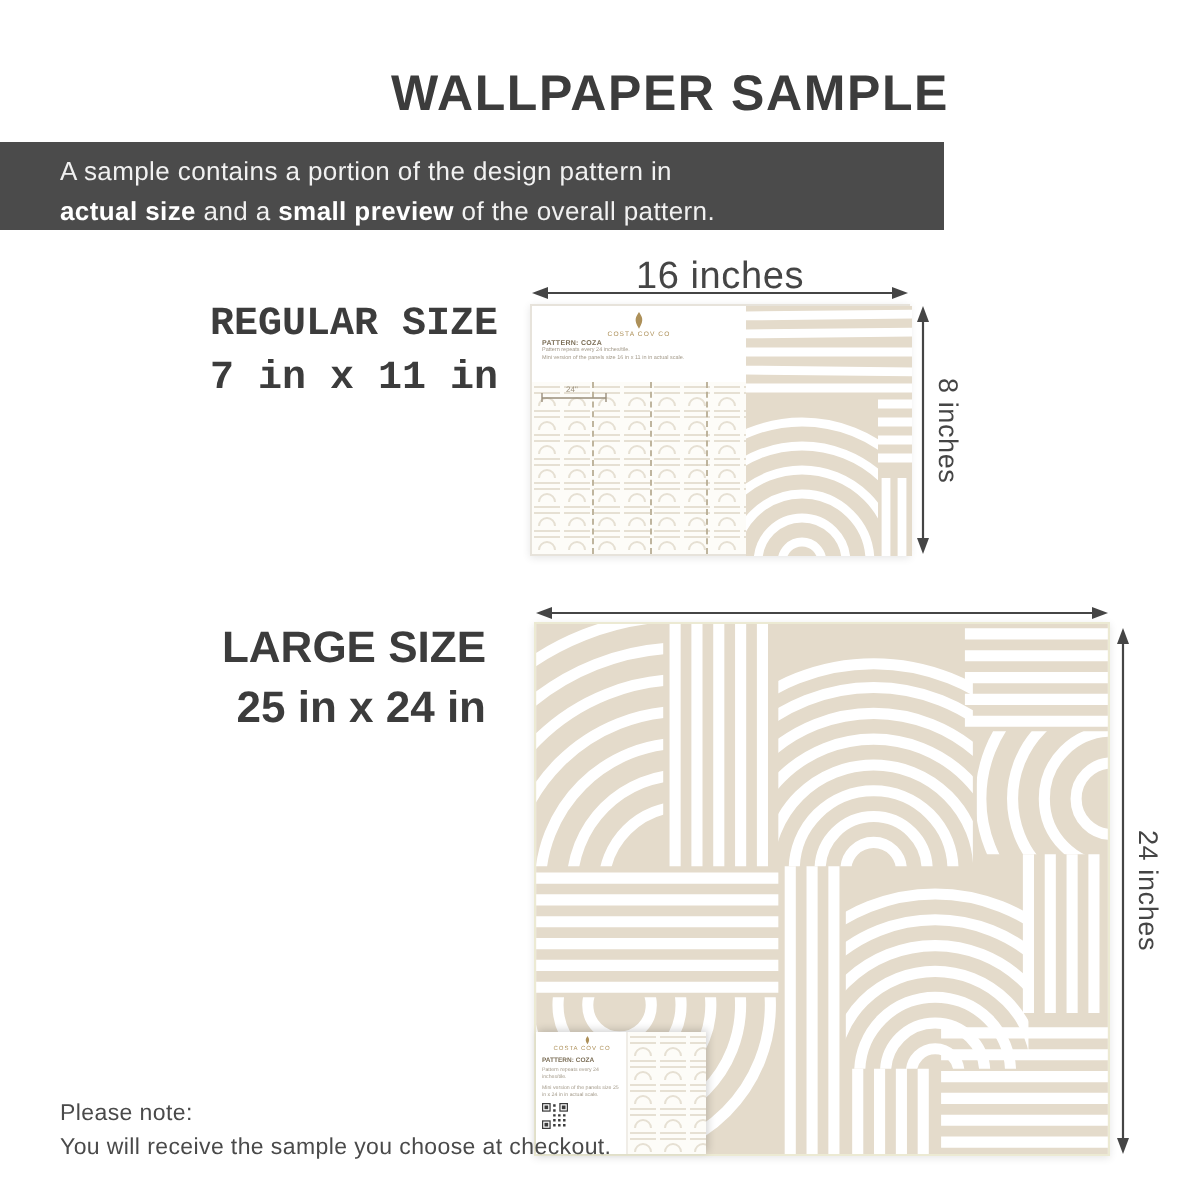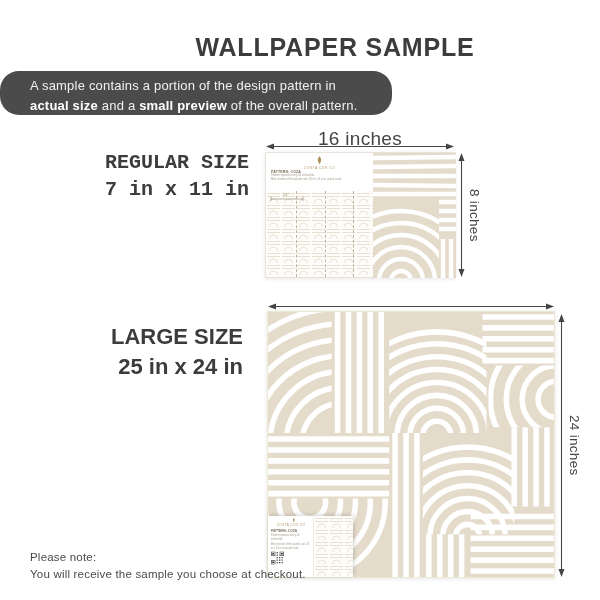--- a/index.html
+++ b/index.html
@@ -2,29 +2,29 @@
 <html style="--banner-bg: #4b4b4b; --banner-text: #f1f1f1; --ink: #3c3c3c; --dim: #454545; --beige: #e4dbcb; --line: #ffffff; --gold: #ad9059; --faint: #cfc4ae;"><head>
 <meta charset="utf-8">
 <style>
   html,body{margin:0;padding:0;background:#fff;}
   #stage{position:relative;width:600px;height:600px;background:#fff;overflow:hidden;
          font-family:"Liberation Sans",sans-serif;color:var(--ink);}
   
   .page-title{position:absolute;left:185px;top:33px;width:300px;text-align:center;
     font-size:25px;font-weight:600;letter-spacing:.8px;color:var(--ink);}
   
-  .banner{position:absolute;left:0;top:71px;width:392px;height:44px;background:var(--banner-bg);
+  .banner{position:absolute;left:0;top:71px;width:472px;height:44px;background:var(--banner-bg);
     color:var(--banner-text);font-size:13px;line-height:1.5;padding:5px 0 12px 30px;box-sizing:border-box;
-    letter-spacing:.2px;border-radius:19px;}
+    letter-spacing:.2px;}
   .banner b{color:#fff;}
   
   .size-label{position:absolute;text-align:right;font-weight:600;color:var(--ink);line-height:1.35;}
   .size-label .ln1,.size-label .ln2{display:block;}
   #reg-label{right:351px;top:149px;font-size:20px;font-family:Liberation Mono, monospace;}
-  #lg-label{right:357px;top:309px;font-size:22px;margin-top:13px;}
+  #lg-label{right:357px;top:309px;font-size:22px;}
   
   .dim-label-h{position:absolute;text-align:center;font-size:19px;color:var(--dim);letter-spacing:.3px;}
   .dim-label-v{position:absolute;display:flex;align-items:center;justify-content:center;
     writing-mode:vertical-rl;font-size:13.5px;color:var(--dim);letter-spacing:.3px;}
   .dim-arrow{position:absolute;display:block;}
   .dim-arrow line{stroke:var(--dim);stroke-width:1.1;}
   .dim-arrow path{fill:var(--dim);}
   
   .sample{position:absolute;background:#fff;border:1px solid #e7e3db;box-sizing:border-box;
     box-shadow:0 1px 4px rgba(0,0,0,.10);}

